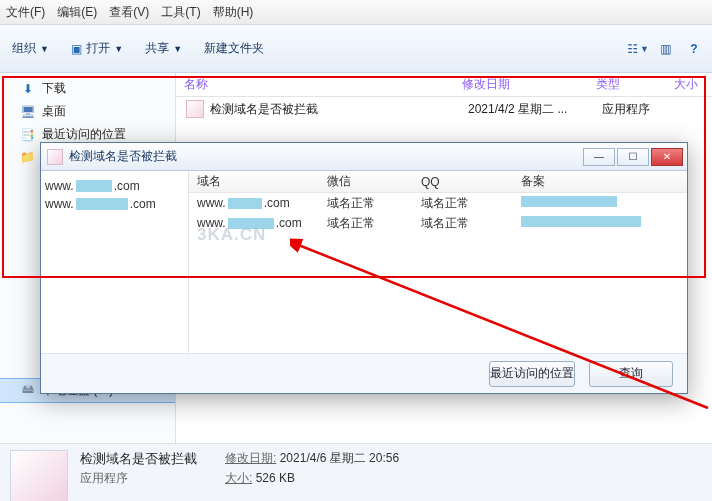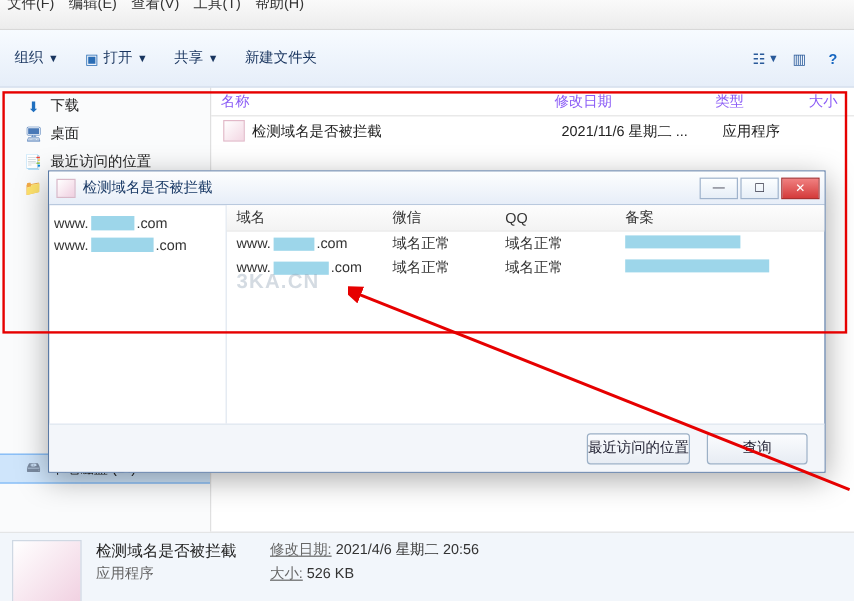--- a/index.html
+++ b/index.html
@@ -1,17 +1,17 @@
 <!DOCTYPE html>
 <html><head>
 <meta charset="utf-8">
 <style>
 * { box-sizing: border-box; margin: 0; padding: 0; font-family: "Microsoft YaHei", "Segoe UI", Tahoma, sans-serif; font-size: 12px; }
 body { width: 712px; height: 501px; background: #fff; position: relative; overflow: hidden; }
-.menubar { height: 22px; background: linear-gradient(#fafafa,#ececec); display: flex; align-items: flex-end; padding: 12px 6px; gap: 12px; color: #333; border-bottom: 1px solid #d8d8d8; }
+.menubar { height: 22px; background: linear-gradient(#fafafa,#ececec); display: flex; align-items: center; padding: 12px 6px; gap: 12px; color: #333; border-bottom: 1px solid #d8d8d8; }
 .menubar span { cursor: default; }
 .toolbar { height: 48px; background: linear-gradient(#f7fbff,#e6eef9); border-bottom: 1px solid #c9d6e8; display: flex; align-items: center; padding: 16px 6px; gap: 10px; position: relative; }
 .tb-btn { display: flex; align-items: center; gap: 4px; padding: 3px 6px; color: #19355f; }
 .tb-btn .arrow { font-size: 9px; color: #19355f; }
 .tb-icons-right { margin-left: auto; display: flex; gap: 4px; }
 .sq { width: 24px; height: 22px; border: 1px solid transparent; display:flex; align-items:center; justify-content:center; color:#2a5a9a; }
 .sq .arrow { font-size:9px; margin-left:2px; }
 .explorer-body { display: flex; height: 370px; }
 .sidebar { width: 176px; border-right: 1px solid #e0e0e0; padding: 4px 0; overflow: hidden; background:#fafbfc; }
 .nav-item { display: flex; align-items: center; gap: 6px; padding: 3px 8px 3px 20px; color: #222; }
@@ -120,21 +120,21 @@
   <div class="content">
     <div class="col-headers">
       <div class="col-name">名称</div>
       <div class="col-mod">修改日期</div>
       <div class="col-type">类型</div>
       <div class="col-size">大小</div>
     </div>
     <div class="file-row">
       <span class="ico"></span>
       <div class="col-name" style="width:258px">检测域名是否被拦截</div>
-      <div class="col-mod">2021/11/6 星期二 ...</div>
+      <div class="col-mod">2021/4/2 星期二 ...</div>
       <div class="col-type">应用程序</div>
     </div>
   </div>
 </div>
 
 <div class="details">
   <div class="thumb"></div>
   <div class="meta">
     <div class="fname">检测域名是否被拦截</div>
     <div><span class="label">修改日期:</span> <span>2021/4/6 星期二 20:56</span></div>

